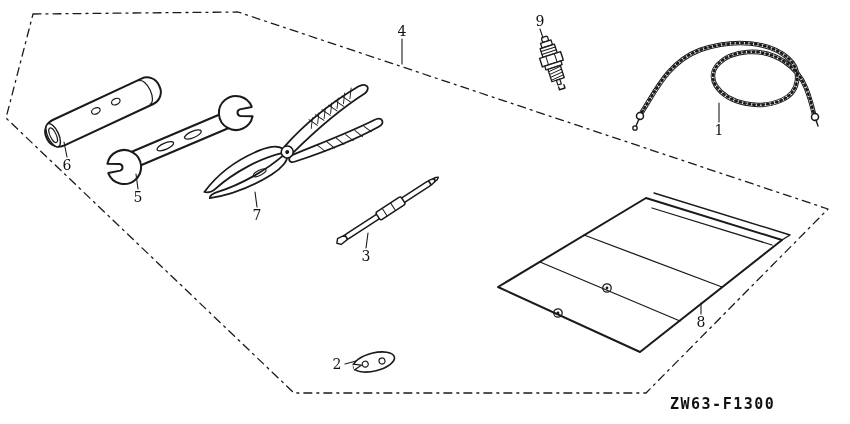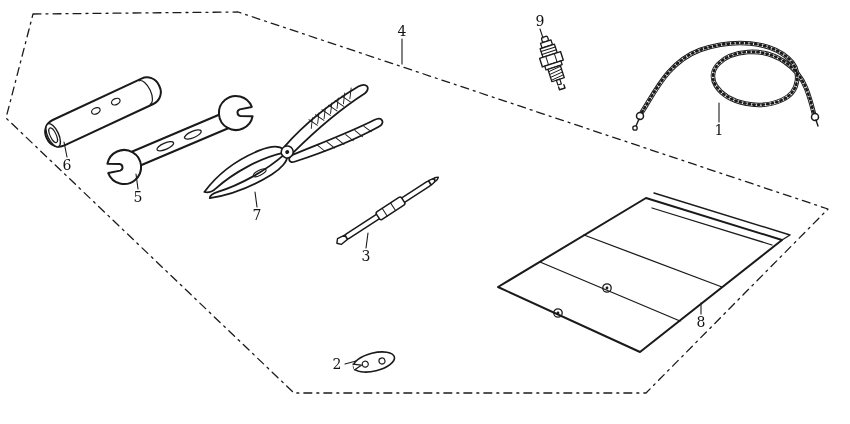--- a/index.html
+++ b/index.html
@@ -125,13 +125,14 @@
   <div class="lbl" style="left:719px;top:130px">1</div>
   <div class="lbl" style="left:337px;top:364px">2</div>
   <div class="lbl" style="left:366px;top:256px">3</div>
   <div class="lbl" style="left:402px;top:31px">4</div>
   <div class="lbl" style="left:138px;top:197px">5</div>
   <div class="lbl" style="left:67px;top:165px">6</div>
   <div class="lbl" style="left:257px;top:215px">7</div>
   <div class="lbl" style="left:701px;top:322px">8</div>
   <div class="lbl" style="left:540px;top:21px">9</div>
 
+  <div class="code">ZW63-F1300</div>
 </div>
 
 </body></html>

